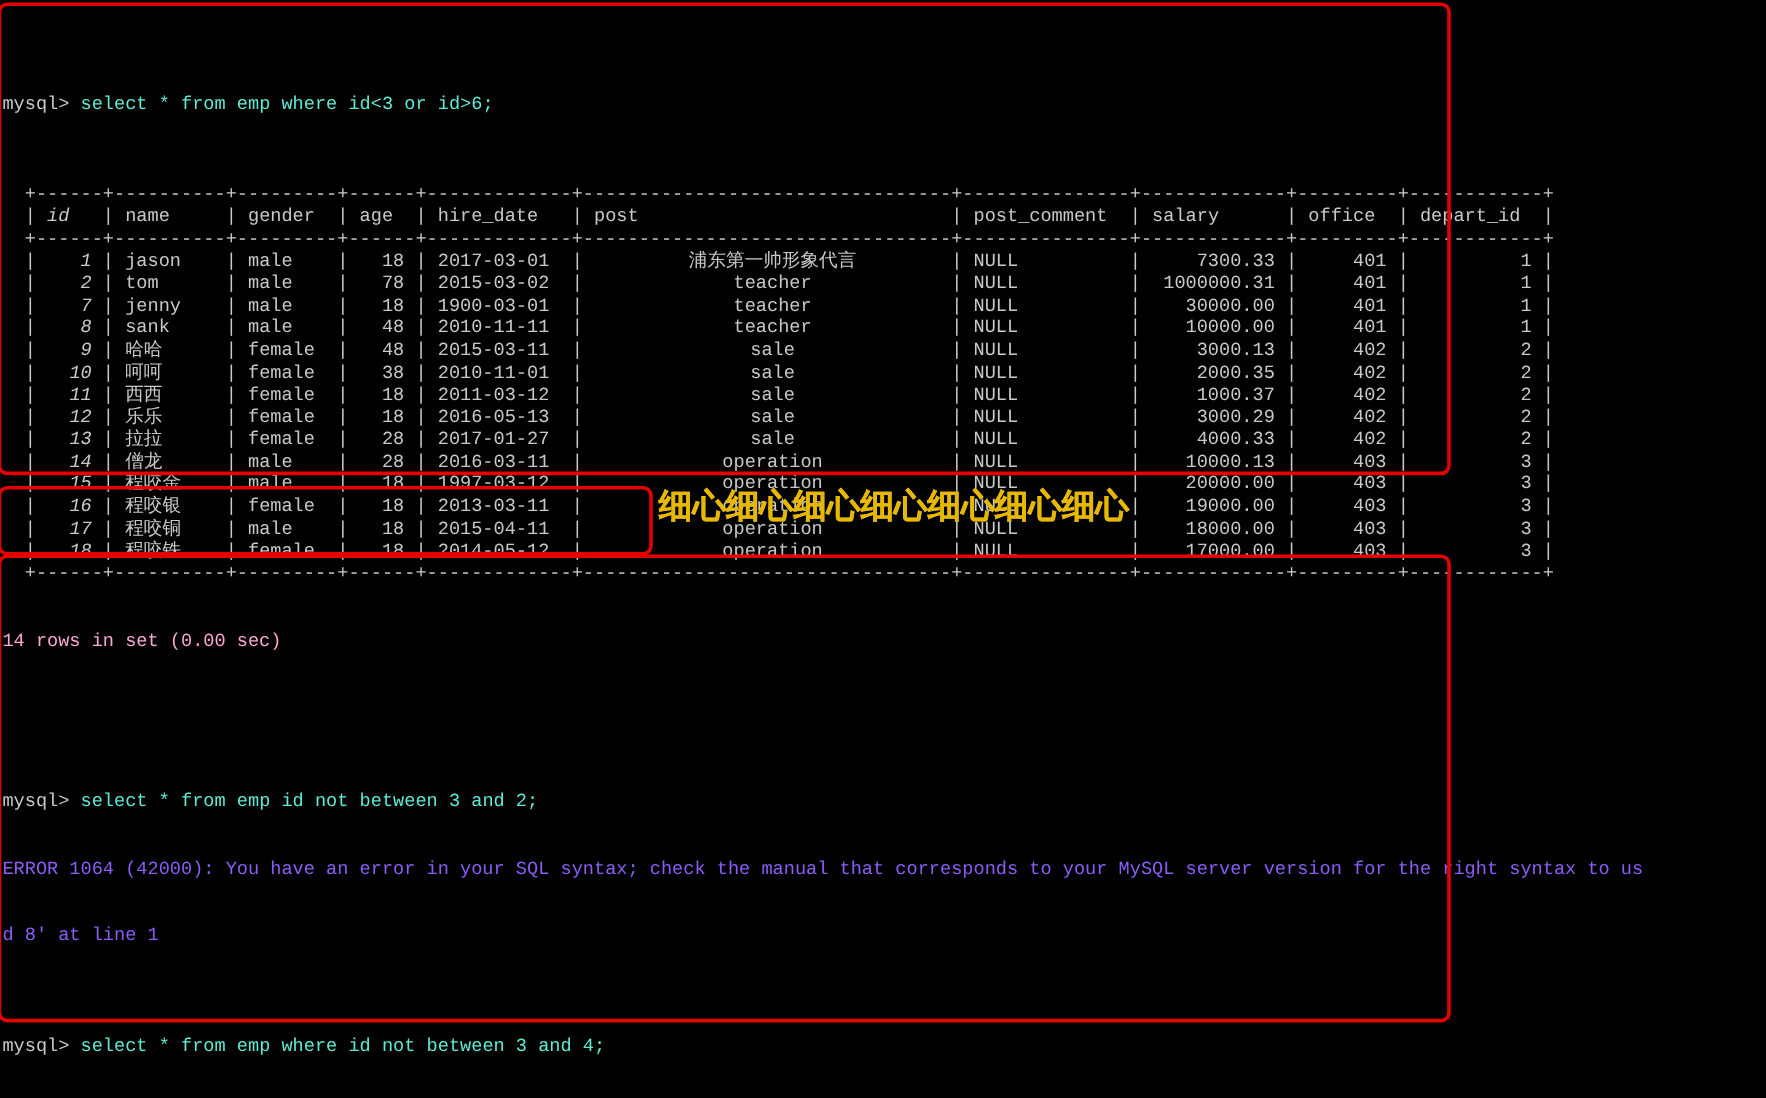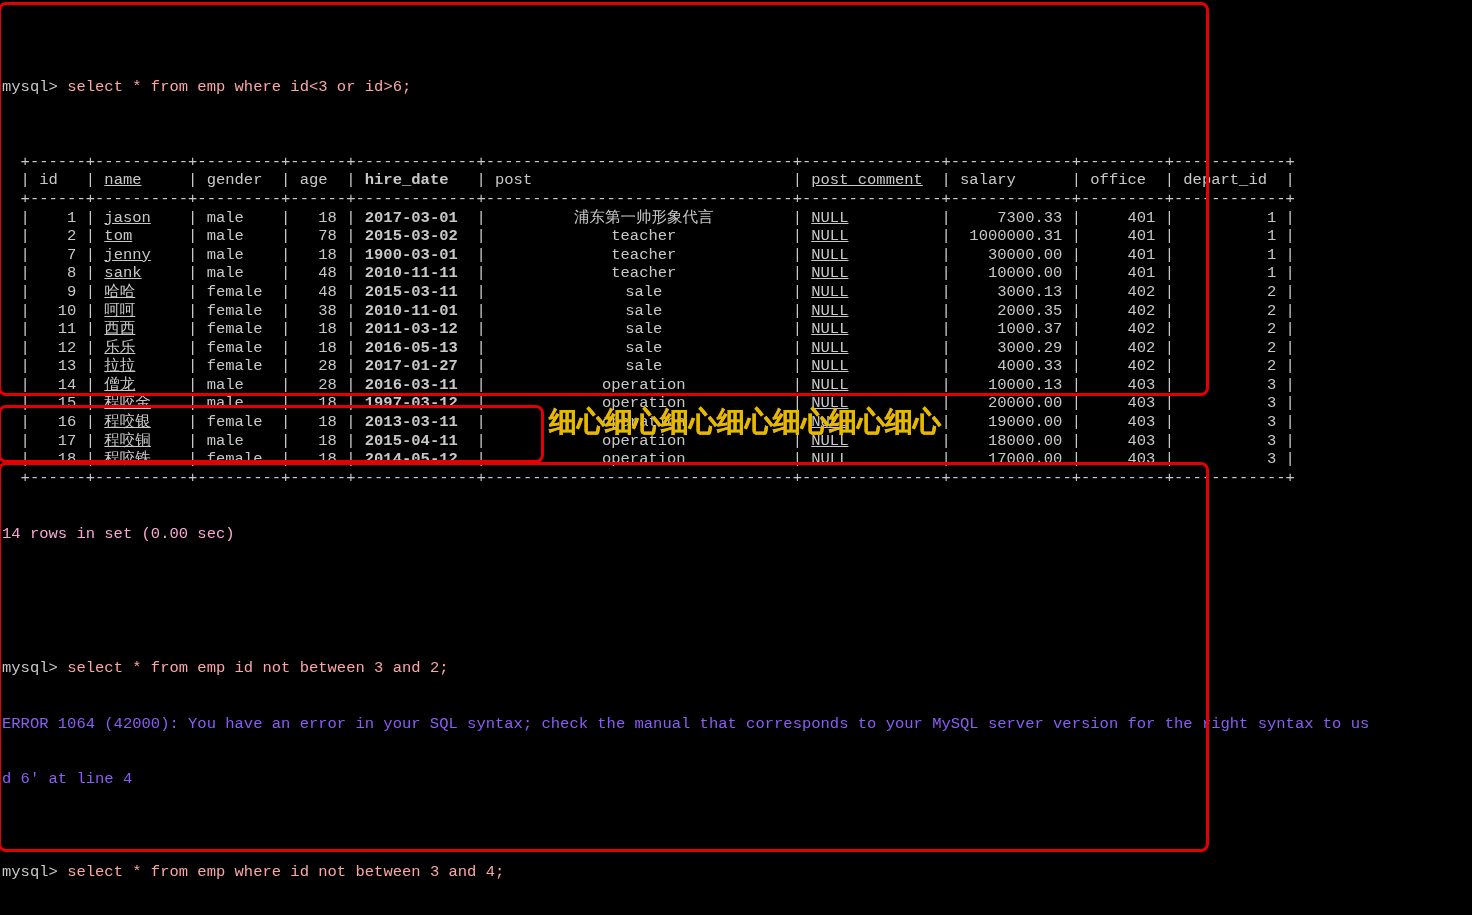--- a/index.html
+++ b/index.html
@@ -14,21 +14,21 @@
     height: 915px;
     overflow: hidden;
     position: relative;
   }
   .term {
     position: relative;
     padding: 4px 2px 0 2px;
     white-space: pre;
   }
   .prompt { color: #c8c8c8; }
-  .query  { color: #fca5a5; }
+  .query  { color: #5eead4; }
   .summary{ color: #f9a8d4; }
   .err    { color: #8b5cf6; }
 
   
   .tbl {
     display: inline-block;
     margin: 0;
     padding: 0;
   }
   .row {
@@ -36,27 +36,27 @@
   }
   .sep {
     display: flex;
     color: #c8c8c8;
   }
   .cell, .scell {
     overflow: hidden;
     text-overflow: clip;
   }
   
-  .c-id   { width: 5ch;  text-align: right; padding-right: 1ch; }
-  .c-name { width: 9ch;  text-align: left;  padding-left: 1ch; text-decoration: underline; }
+  .c-id   { width: 5ch;  text-align: right; padding-right: 1ch; font-style: italic; }
+  .c-name { width: 9ch;  text-align: left;  padding-left: 1ch; }
   .c-gender{width: 8ch;  text-align: left;  padding-left: 1ch; }
   .c-age  { width: 5ch;  text-align: right; padding-right: 1ch; }
-  .c-hire { width: 12ch; text-align: left;  padding-left: 1ch; font-weight: bold; }
+  .c-hire { width: 12ch; text-align: left;  padding-left: 1ch; }
   .c-post { width: 32ch; text-align: center;  padding-left: 1ch; }
-  .c-pc   { width: 14ch; text-align: left;  padding-left: 1ch; text-decoration: underline; }
+  .c-pc   { width: 14ch; text-align: left;  padding-left: 1ch; }
   .c-salary{width: 12ch; text-align: right; padding-right: 1ch; }
   .c-office{width: 8ch;  text-align: right; padding-right: 1ch; }
   .c-depart{width: 11ch; text-align: right; padding-right: 1ch; }
 
   .bar { color:#c8c8c8; }
 
   
   .red-box {
     position: absolute;
     border: 3px solid #e50000;
@@ -95,21 +95,21 @@
   <div class="tbl" id="tbl1"><div class="sep">+------+----------+---------+------+-------------+---------------------------------+---------------+-------------+---------+------------+</div><div class="row"><span class="bar">|</span><span class="cell c-id" style="text-align: left; padding-left: 1ch; padding-right: 0px;">id</span><span class="bar">|</span><span class="cell c-name" style="text-align: left; padding-left: 1ch; padding-right: 0px;">name</span><span class="bar">|</span><span class="cell c-gender" style="text-align: left; padding-left: 1ch; padding-right: 0px;">gender</span><span class="bar">|</span><span class="cell c-age" style="text-align: left; padding-left: 1ch; padding-right: 0px;">age</span><span class="bar">|</span><span class="cell c-hire" style="text-align: left; padding-left: 1ch; padding-right: 0px;">hire_date</span><span class="bar">|</span><span class="cell c-post" style="text-align: left; padding-left: 1ch; padding-right: 0px;">post</span><span class="bar">|</span><span class="cell c-pc" style="text-align: left; padding-left: 1ch; padding-right: 0px;">post_comment</span><span class="bar">|</span><span class="cell c-salary" style="text-align: left; padding-left: 1ch; padding-right: 0px;">salary</span><span class="bar">|</span><span class="cell c-office" style="text-align: left; padding-left: 1ch; padding-right: 0px;">office</span><span class="bar">|</span><span class="cell c-depart" style="text-align: left; padding-left: 1ch; padding-right: 0px;">depart_id</span><span class="bar">|</span></div><div class="sep">+------+----------+---------+------+-------------+---------------------------------+---------------+-------------+---------+------------+</div><div class="row"><span class="bar">|</span><span class="cell c-id">1</span><span class="bar">|</span><span class="cell c-name">jason</span><span class="bar">|</span><span class="cell c-gender">male</span><span class="bar">|</span><span class="cell c-age">18</span><span class="bar">|</span><span class="cell c-hire">2017-03-01</span><span class="bar">|</span><span class="cell c-post">浦东第一帅形象代言</span><span class="bar">|</span><span class="cell c-pc">NULL</span><span class="bar">|</span><span class="cell c-salary">7300.33</span><span class="bar">|</span><span class="cell c-office">401</span><span class="bar">|</span><span class="cell c-depart">1</span><span class="bar">|</span></div><div class="row"><span class="bar">|</span><span class="cell c-id">2</span><span class="bar">|</span><span class="cell c-name">tom</span><span class="bar">|</span><span class="cell c-gender">male</span><span class="bar">|</span><span class="cell c-age">78</span><span class="bar">|</span><span class="cell c-hire">2015-03-02</span><span class="bar">|</span><span class="cell c-post">teacher</span><span class="bar">|</span><span class="cell c-pc">NULL</span><span class="bar">|</span><span class="cell c-salary">1000000.31</span><span class="bar">|</span><span class="cell c-office">401</span><span class="bar">|</span><span class="cell c-depart">1</span><span class="bar">|</span></div><div class="row"><span class="bar">|</span><span class="cell c-id">7</span><span class="bar">|</span><span class="cell c-name">jenny</span><span class="bar">|</span><span class="cell c-gender">male</span><span class="bar">|</span><span class="cell c-age">18</span><span class="bar">|</span><span class="cell c-hire">1900-03-01</span><span class="bar">|</span><span class="cell c-post">teacher</span><span class="bar">|</span><span class="cell c-pc">NULL</span><span class="bar">|</span><span class="cell c-salary">30000.00</span><span class="bar">|</span><span class="cell c-office">401</span><span class="bar">|</span><span class="cell c-depart">1</span><span class="bar">|</span></div><div class="row"><span class="bar">|</span><span class="cell c-id">8</span><span class="bar">|</span><span class="cell c-name">sank</span><span class="bar">|</span><span class="cell c-gender">male</span><span class="bar">|</span><span class="cell c-age">48</span><span class="bar">|</span><span class="cell c-hire">2010-11-11</span><span class="bar">|</span><span class="cell c-post">teacher</span><span class="bar">|</span><span class="cell c-pc">NULL</span><span class="bar">|</span><span class="cell c-salary">10000.00</span><span class="bar">|</span><span class="cell c-office">401</span><span class="bar">|</span><span class="cell c-depart">1</span><span class="bar">|</span></div><div class="row"><span class="bar">|</span><span class="cell c-id">9</span><span class="bar">|</span><span class="cell c-name">哈哈</span><span class="bar">|</span><span class="cell c-gender">female</span><span class="bar">|</span><span class="cell c-age">48</span><span class="bar">|</span><span class="cell c-hire">2015-03-11</span><span class="bar">|</span><span class="cell c-post">sale</span><span class="bar">|</span><span class="cell c-pc">NULL</span><span class="bar">|</span><span class="cell c-salary">3000.13</span><span class="bar">|</span><span class="cell c-office">402</span><span class="bar">|</span><span class="cell c-depart">2</span><span class="bar">|</span></div><div class="row"><span class="bar">|</span><span class="cell c-id">10</span><span class="bar">|</span><span class="cell c-name">呵呵</span><span class="bar">|</span><span class="cell c-gender">female</span><span class="bar">|</span><span class="cell c-age">38</span><span class="bar">|</span><span class="cell c-hire">2010-11-01</span><span class="bar">|</span><span class="cell c-post">sale</span><span class="bar">|</span><span class="cell c-pc">NULL</span><span class="bar">|</span><span class="cell c-salary">2000.35</span><span class="bar">|</span><span class="cell c-office">402</span><span class="bar">|</span><span class="cell c-depart">2</span><span class="bar">|</span></div><div class="row"><span class="bar">|</span><span class="cell c-id">11</span><span class="bar">|</span><span class="cell c-name">西西</span><span class="bar">|</span><span class="cell c-gender">female</span><span class="bar">|</span><span class="cell c-age">18</span><span class="bar">|</span><span class="cell c-hire">2011-03-12</span><span class="bar">|</span><span class="cell c-post">sale</span><span class="bar">|</span><span class="cell c-pc">NULL</span><span class="bar">|</span><span class="cell c-salary">1000.37</span><span class="bar">|</span><span class="cell c-office">402</span><span class="bar">|</span><span class="cell c-depart">2</span><span class="bar">|</span></div><div class="row"><span class="bar">|</span><span class="cell c-id">12</span><span class="bar">|</span><span class="cell c-name">乐乐</span><span class="bar">|</span><span class="cell c-gender">female</span><span class="bar">|</span><span class="cell c-age">18</span><span class="bar">|</span><span class="cell c-hire">2016-05-13</span><span class="bar">|</span><span class="cell c-post">sale</span><span class="bar">|</span><span class="cell c-pc">NULL</span><span class="bar">|</span><span class="cell c-salary">3000.29</span><span class="bar">|</span><span class="cell c-office">402</span><span class="bar">|</span><span class="cell c-depart">2</span><span class="bar">|</span></div><div class="row"><span class="bar">|</span><span class="cell c-id">13</span><span class="bar">|</span><span class="cell c-name">拉拉</span><span class="bar">|</span><span class="cell c-gender">female</span><span class="bar">|</span><span class="cell c-age">28</span><span class="bar">|</span><span class="cell c-hire">2017-01-27</span><span class="bar">|</span><span class="cell c-post">sale</span><span class="bar">|</span><span class="cell c-pc">NULL</span><span class="bar">|</span><span class="cell c-salary">4000.33</span><span class="bar">|</span><span class="cell c-office">402</span><span class="bar">|</span><span class="cell c-depart">2</span><span class="bar">|</span></div><div class="row"><span class="bar">|</span><span class="cell c-id">14</span><span class="bar">|</span><span class="cell c-name">僧龙</span><span class="bar">|</span><span class="cell c-gender">male</span><span class="bar">|</span><span class="cell c-age">28</span><span class="bar">|</span><span class="cell c-hire">2016-03-11</span><span class="bar">|</span><span class="cell c-post">operation</span><span class="bar">|</span><span class="cell c-pc">NULL</span><span class="bar">|</span><span class="cell c-salary">10000.13</span><span class="bar">|</span><span class="cell c-office">403</span><span class="bar">|</span><span class="cell c-depart">3</span><span class="bar">|</span></div><div class="row"><span class="bar">|</span><span class="cell c-id">15</span><span class="bar">|</span><span class="cell c-name">程咬金</span><span class="bar">|</span><span class="cell c-gender">male</span><span class="bar">|</span><span class="cell c-age">18</span><span class="bar">|</span><span class="cell c-hire">1997-03-12</span><span class="bar">|</span><span class="cell c-post">operation</span><span class="bar">|</span><span class="cell c-pc">NULL</span><span class="bar">|</span><span class="cell c-salary">20000.00</span><span class="bar">|</span><span class="cell c-office">403</span><span class="bar">|</span><span class="cell c-depart">3</span><span class="bar">|</span></div><div class="row"><span class="bar">|</span><span class="cell c-id">16</span><span class="bar">|</span><span class="cell c-name">程咬银</span><span class="bar">|</span><span class="cell c-gender">female</span><span class="bar">|</span><span class="cell c-age">18</span><span class="bar">|</span><span class="cell c-hire">2013-03-11</span><span class="bar">|</span><span class="cell c-post">operation</span><span class="bar">|</span><span class="cell c-pc">NULL</span><span class="bar">|</span><span class="cell c-salary">19000.00</span><span class="bar">|</span><span class="cell c-office">403</span><span class="bar">|</span><span class="cell c-depart">3</span><span class="bar">|</span></div><div class="row"><span class="bar">|</span><span class="cell c-id">17</span><span class="bar">|</span><span class="cell c-name">程咬铜</span><span class="bar">|</span><span class="cell c-gender">male</span><span class="bar">|</span><span class="cell c-age">18</span><span class="bar">|</span><span class="cell c-hire">2015-04-11</span><span class="bar">|</span><span class="cell c-post">operation</span><span class="bar">|</span><span class="cell c-pc">NULL</span><span class="bar">|</span><span class="cell c-salary">18000.00</span><span class="bar">|</span><span class="cell c-office">403</span><span class="bar">|</span><span class="cell c-depart">3</span><span class="bar">|</span></div><div class="row"><span class="bar">|</span><span class="cell c-id">18</span><span class="bar">|</span><span class="cell c-name">程咬铁</span><span class="bar">|</span><span class="cell c-gender">female</span><span class="bar">|</span><span class="cell c-age">18</span><span class="bar">|</span><span class="cell c-hire">2014-05-12</span><span class="bar">|</span><span class="cell c-post">operation</span><span class="bar">|</span><span class="cell c-pc">NULL</span><span class="bar">|</span><span class="cell c-salary">17000.00</span><span class="bar">|</span><span class="cell c-office">403</span><span class="bar">|</span><span class="cell c-depart">3</span><span class="bar">|</span></div><div class="sep">+------+----------+---------+------+-------------+---------------------------------+---------------+-------------+---------+------------+</div></div>
 
   <div class="summary">14 rows in set (0.00 sec)</div>
   <div style="height:4px;"></div>
 
   
   <div class="row">
     <span class="prompt">mysql&gt;</span><span>&nbsp;</span><span class="query">select * from emp id not between 3 and 2;</span>
   </div>
   <div class="err">ERROR 1064 (42000): You have an error in your SQL syntax; check the manual that corresponds to your MySQL server version for the right syntax to us</div>
-  <div class="err">d 6' at line 4</div>
+  <div class="err">d 8' at line 1</div>
 
   
   <div class="row">
     <span class="prompt">mysql&gt;</span><span>&nbsp;</span><span class="query">select * from emp where id not between 3 and 4;</span>
   </div>
 
   
   
 
   

